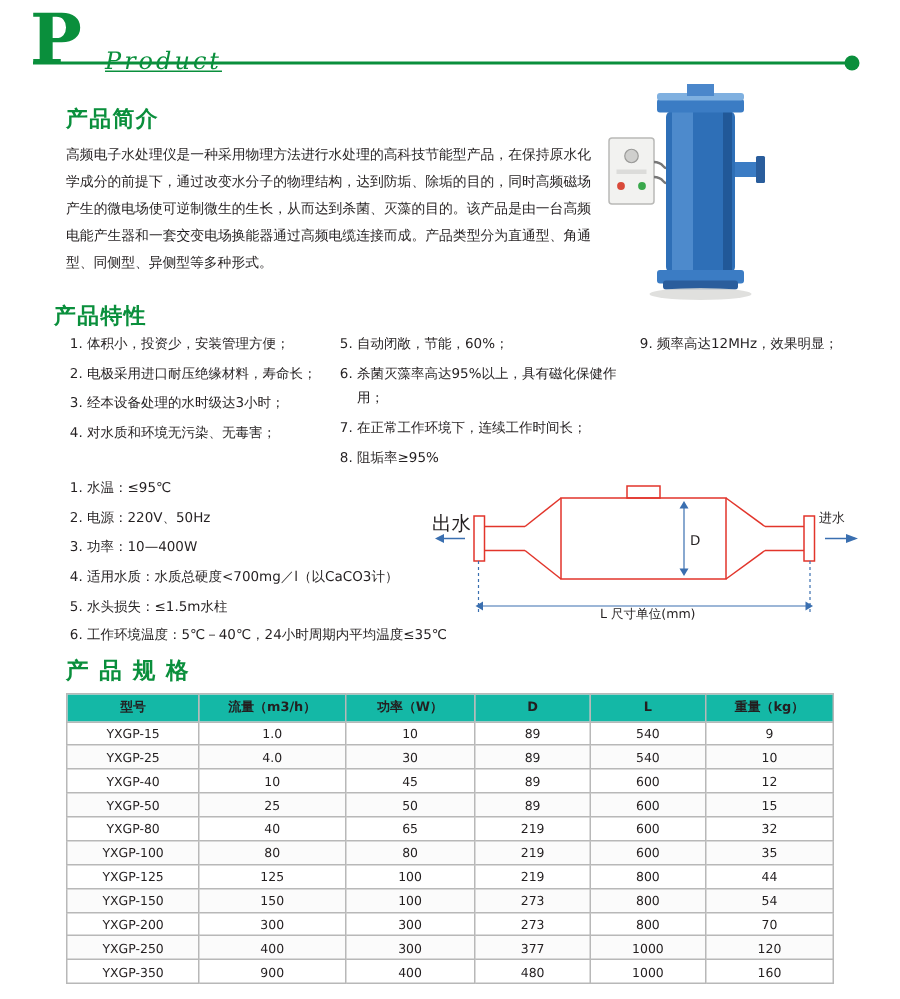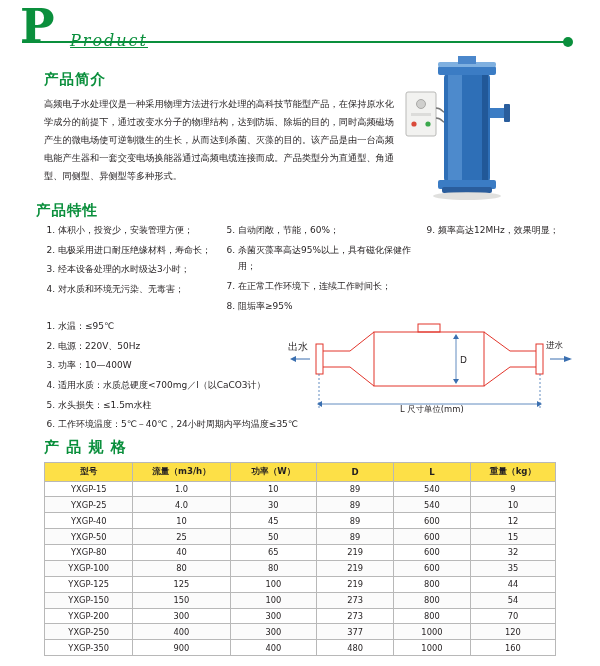--- a/index.html
+++ b/index.html
@@ -73,21 +73,21 @@
   
   .diagram{position:absolute;left:288px;top:306px;width:300px;height:120px;}
 
   
   .spec-wrap{position:absolute;left:44px;top:462px;width:512px;}
   table{border-collapse:collapse;width:512px;font-size:8.3px;}
   th,td{
     border:1px solid #b8b8b8;text-align:center;padding:1.2px 0;height:12.5px;
     color:#231f20;
   }
-  thead th{background:#fde047;font-weight:bold;font-size:8.6px;padding:2.5px 0;}
+  thead th{background:#14b8a6;font-weight:bold;font-size:8.6px;padding:2.5px 0;}
   tbody tr:nth-child(even){background:#fbfbfb;}
   .col0{width:92px;}
   .col1{width:100px;}
   .col2{width:90px;}
   .col3{width:80px;}
   .col4{width:80px;}
   .col5{width:88px;}
 </style>
 </head>
 <body>
@@ -212,21 +212,21 @@
         <line x1="252" y1="68" x2="252" y2="102" stroke-dasharray="2,2"></line>
       </g>
 
       <g stroke="#3a6fb0" stroke-width="1" fill="none">
         <line x1="22" y1="53" x2="4" y2="53"></line>
         <path d="M8,50 L2,53 L8,56" fill="#3a6fb0" stroke="none"></path>
         <line x1="262" y1="53" x2="282" y2="53"></line>
         <path d="M276,50 L284,53 L276,56" fill="#3a6fb0" stroke="none"></path>
       </g>
     </svg>
-    <div style="position:absolute;left:0px;top:34px;font-size:10px;color:#231f20;">出水</div>
+    <div style="position:absolute;left:0px;top:34px;font-size:13px;color:#231f20;">出水</div>
     <div style="position:absolute;left:258px;top:34px;font-size:8.6px;color:#231f20;">进水</div>
     <div style="position:absolute;left:112px;top:98px;font-size:8.4px;color:#231f20;">L 尺寸单位(mm)</div>
   </div>
 
   <div class="sec-title" style="left:44px;top:438px;font-size:15px;">产 品 规 格</div>
 
   <div class="spec-wrap">
     <table>
       <thead>
         <tr>

